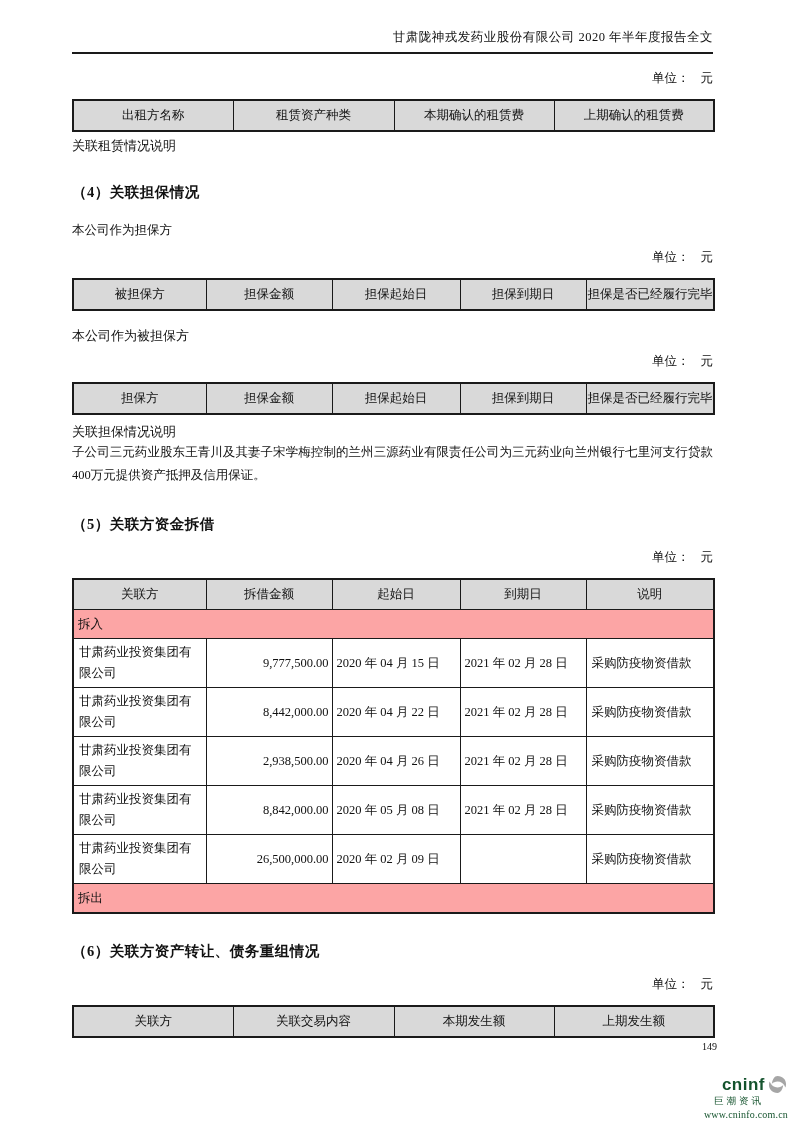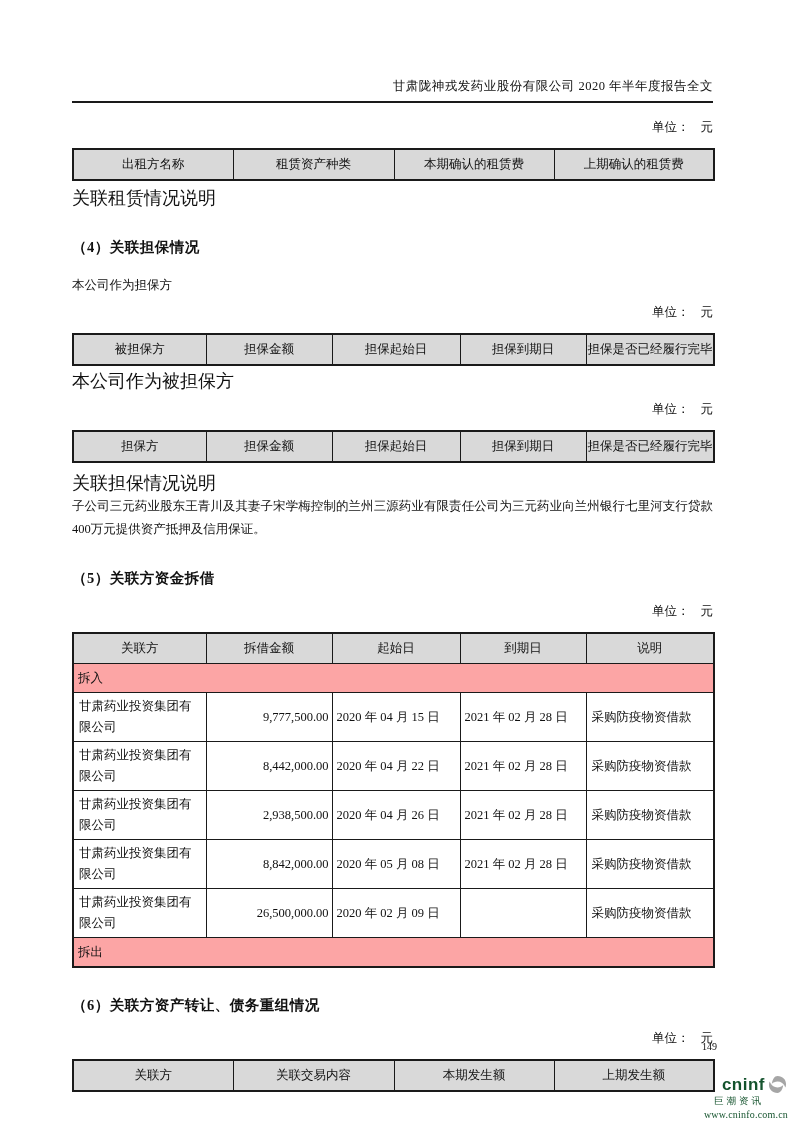--- a/index.html
+++ b/index.html
@@ -1,19 +1,19 @@
 <!DOCTYPE html>
 <html><head>
 <meta charset="utf-8">
 <style>
   html,body{margin:0;padding:0;background:#fff;}
   .page{
     position:relative;width:793px;height:1122px;background:#fff;overflow:hidden;
     font-family:"Liberation Serif","DejaVu Serif",serif;color:#111;
-    box-sizing:border-box;padding:78px 80px 0 72px;
+    box-sizing:border-box;padding:29px 80px 0 72px;
   }
   .doc-header{
     text-align:right;font-size:12.5px;padding-bottom:6px;
     border-bottom:2px solid #1a1a1a;letter-spacing:0.5px;
   }
   .unit{ text-align:right;font-size:12.5px;margin-top:16px; }
   .unit .unit-val{ margin-left:11px; }
   table{ border-collapse:collapse;table-layout:fixed;width:641px;margin-top:12px; }
   table, th, td{ border:1px solid #1a1a1a; }
   table{ border-width:2px; }
@@ -21,29 +21,29 @@
     background:#d9d9d9;font-weight:normal;font-size:12.5px;height:29px;
     text-align:center;vertical-align:middle;padding:0 1px;white-space:nowrap;overflow:hidden;
   }
   td{ font-size:12.5px;vertical-align:middle;padding:2px 4px; }
   td.group{ background:#fca5a5;height:24px;text-align:left;padding-left:4px; }
   td.party{ text-align:left;line-height:21px;height:44px;padding-left:5px;padding-right:8px;margin-left:26px; }
   td.amount{ text-align:right;padding-right:3px; }
   td.date{ text-align:left;padding-left:4px; }
   td.note-cell{ text-align:left;padding-left:5px; }
   .body-text{ font-size:12.5px;margin-top:20px; }
-  .tbl-note{ font-size:18px;margin-top:5px; }
+  .tbl-note{ font-size:13px;margin-top:5px; }
   .sec-heading{ font-size:14.5px;font-weight:bold;margin-top:28px;letter-spacing:0.5px; }
   .para{ font-size:12.5px;line-height:23px;text-align:justify; }
   .page-number{ position:absolute;top:1041px;right:76px;font-size:10px; }
   .cninfo-logo{ position:absolute;top:1074px;right:5px;width:92px;color:#14532d;text-align:right; }
   .cninfo-top{ display:flex;align-items:center;justify-content:flex-end;gap:2px; }
   .cninfo-name{ font-family:"Liberation Sans","DejaVu Sans",sans-serif;font-weight:bold;font-size:17px;letter-spacing:0.5px; }
   .cninfo-caption{ font-size:9.5px;letter-spacing:3px;margin-top:0px;padding-right:24px; }
-  .cninfo-url{ font-size:10px;margin-top:1px;letter-spacing:0.2px; } .mt10{ margin-top:10px; } .mt3{ margin-top:3px; } .mt8{ margin-top:8px; }
+  .cninfo-url{ font-size:10px;margin-top:1px;letter-spacing:0.2px; } .mt10{ margin-top:10px; } .mt3{ margin-top:16px; } .mt8{ margin-top:8px; }
 </style>
 </head>
 <body>
 
 <div class="page">
 
   <div class="doc-header">甘肃陇神戎发药业股份有限公司 2020 年半年度报告全文</div>
 
   <div class="unit">
     <span>单位：</span><span class="unit-val">元</span>

